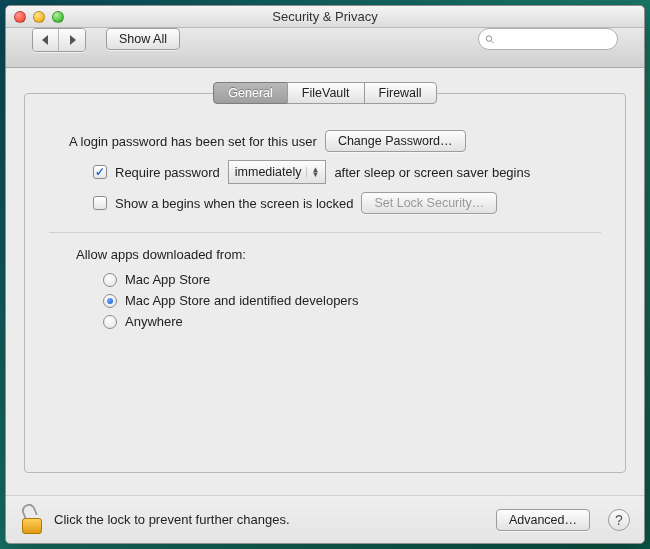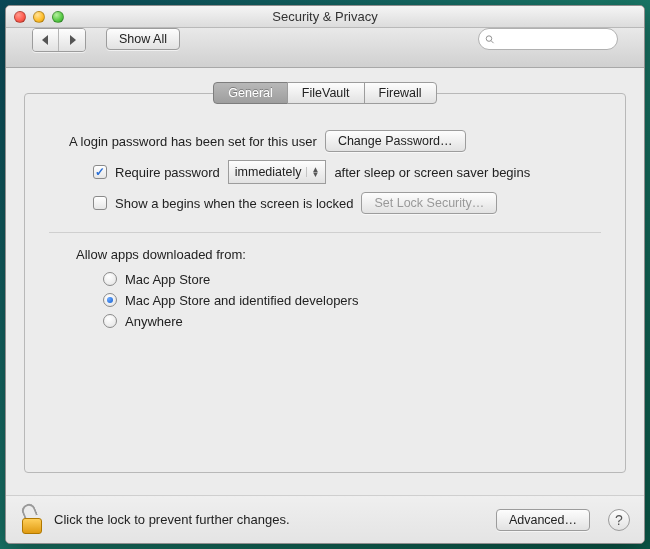--- a/index.html
+++ b/index.html
@@ -177,21 +177,21 @@
     display:flex;flex-direction:column;line-height:5px;font-size:8px;color:#555;
     border-left:1px solid #c4c4c4; padding-left:4px;
   }
   .divider{
     border:none;border-top:1px solid #cfcfcf;margin:18px 0 14px 0;
   }
   .section-label{
     margin-left:27px; margin-bottom:10px;
   }
   .radio-group{margin-left:54px;}
-  .radio-row{display:flex;align-items:flex-start;gap:8px;margin-bottom:6px;}
+  .radio-row{display:flex;align-items:flex-end;gap:8px;margin-bottom:6px;}
   .radio{
     width:14px;height:14px;border:1px solid #8a8a8a;border-radius:50%;
     background:radial-gradient(circle at 40% 30%, #fff, #e2e2e2);
     display:flex;align-items:center;justify-content:center;flex-shrink:0;
   }
   .radio.selected::after{
     content:"";width:6px;height:6px;border-radius:50%;
     background:radial-gradient(circle at 30% 30%, #6aa8ff, #1560d0);
   }
   .footer{

